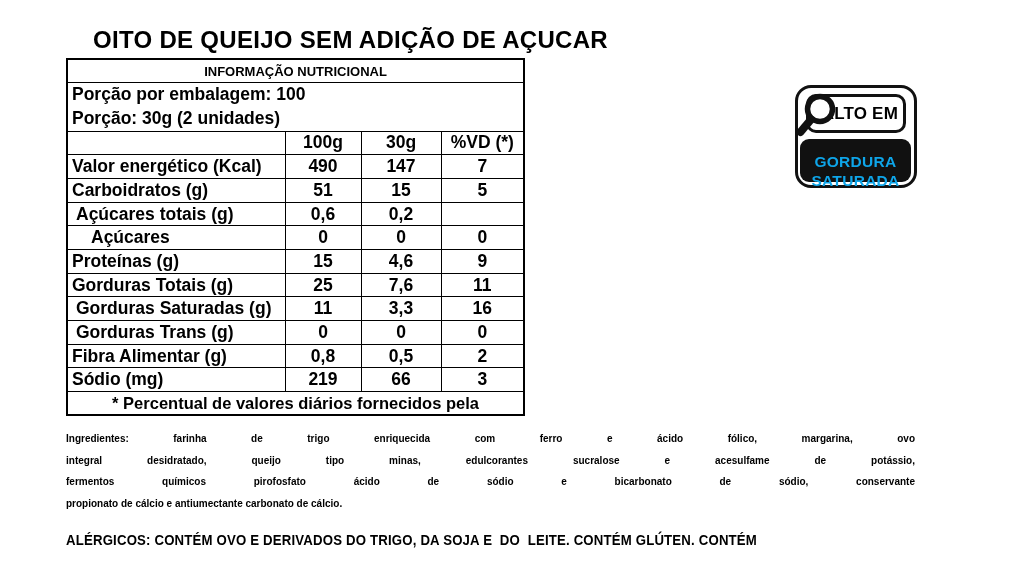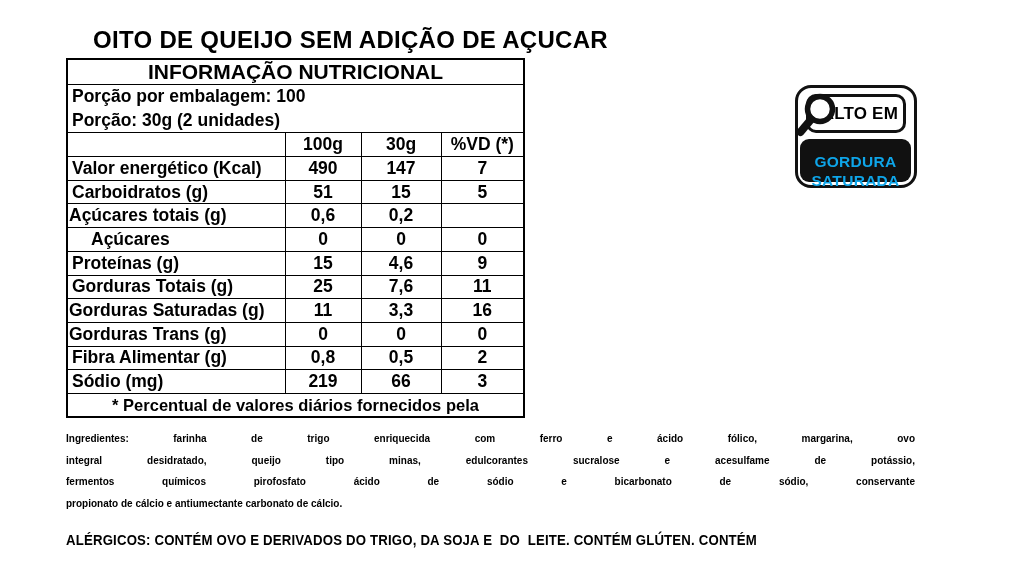--- a/index.html
+++ b/index.html
@@ -37,25 +37,25 @@
     font-weight: bold;
     font-size: 17.5px;
   }
   table.nutri td {
     border: 1.5px solid #000;
     height: 23.7px;
     padding: 0 4px;
     white-space: nowrap;
     overflow: visible;
   }
-  td.thead { text-align: center; font-size: 21px; }
+  td.thead { text-align: center; font-size: 13px; }
   td.portioncell { height: 47.4px; }
   .portionline { line-height: 23.7px; }
   td.colh, td.num { text-align: center; }
-  td.label.ind1 { padding-left: 1px; }
+  td.label.ind1 { padding-left: 8px; }
   td.label.ind2 { padding-left: 23px; }
   td.foot { text-align: center; font-size: 16.5px; }
 
   
   .badge {
     position: absolute;
     left: 795px;
     top: 85px;
     width: 122px;
     height: 103px;

